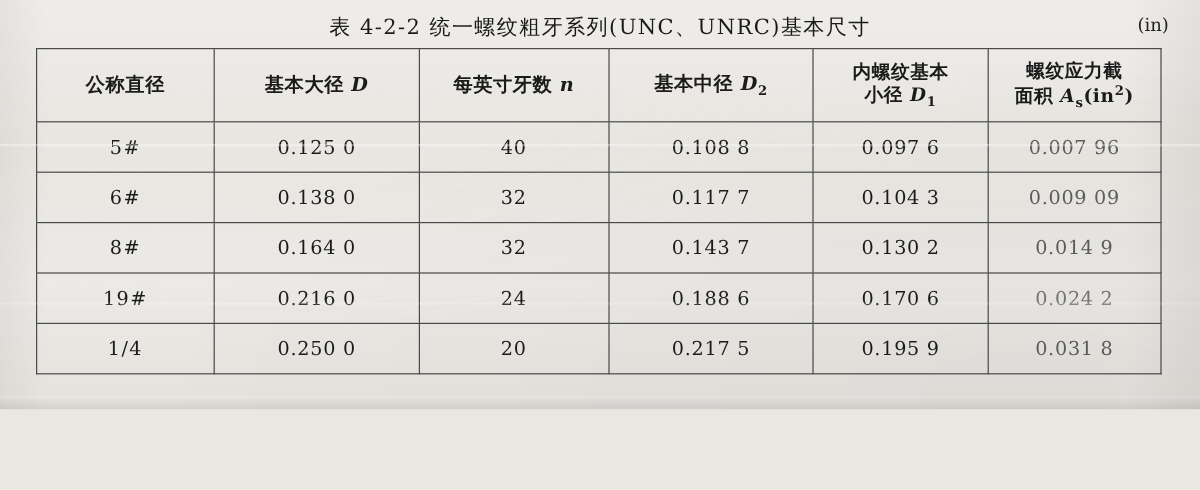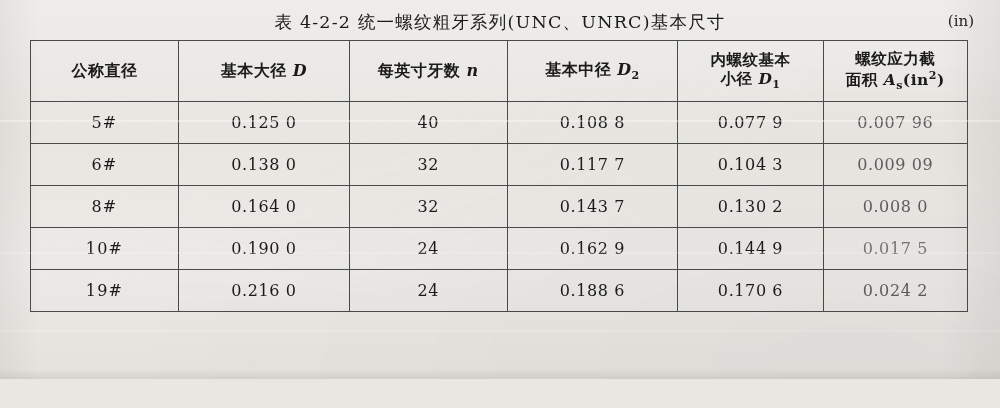--- a/index.html
+++ b/index.html
@@ -11,21 +11,21 @@
     height: 408px;
     overflow: hidden;
     background: #e9e7e2;
     font-family: "DejaVu Sans", "Liberation Sans", sans-serif;
     color: #111;
   }
   
   .page {
     position: relative;
     width: 1000px;
-    height: 379px;
+    height: 341px;
     background:
       linear-gradient(90deg, rgba(0,0,0,0.045) 0px, rgba(0,0,0,0.0) 40px),
       linear-gradient(270deg, rgba(0,0,0,0.05) 0px, rgba(0,0,0,0.0) 60px),
       linear-gradient(180deg, #efedea 0%, #e8e6e1 35%, #eceae6 70%, #e4e2dd 100%);
   }
   .page::after {
     content: "";
     position: absolute;
     inset: 0;
     pointer-events: none;
@@ -156,55 +156,55 @@
         <th style="width:144px" class="two-line">内螺纹基本<br>小径 <span class="ital">D</span><span class="sub">1</span></th>
         <th style="width:142px" class="two-line">螺纹应力截<br>面积 <span class="ital">A</span><span class="sub">s</span>(in<span class="sup">2</span>)</th>
       </tr>
     </thead>
     <tbody>
       <tr>
         <td class="name">5#</td>
         <td>0.125 0</td>
         <td>40</td>
         <td>0.108 8</td>
-        <td>0.077 9</td>
+        <td>0.097 6</td>
         <td class="faded">0.007 96</td>
       </tr>
       <tr>
         <td class="name">6#</td>
         <td>0.138 0</td>
         <td>32</td>
         <td>0.117 7</td>
         <td>0.104 3</td>
         <td class="faded">0.009 09</td>
       </tr>
       <tr>
         <td class="name">8#</td>
         <td>0.164 0</td>
         <td>32</td>
         <td>0.143 7</td>
         <td>0.130 2</td>
-        <td class="faded">0.008 0</td>
-      </tr>
-      <tr>
-        <td class="name">10#</td>
-        <td>0.190 0</td>
-        <td>24</td>
-        <td>0.162 9</td>
-        <td>0.144 9</td>
-        <td class="faded">0.017 5</td>
+        <td class="faded">0.014 9</td>
       </tr>
       <tr>
         <td class="name">19#</td>
         <td>0.216 0</td>
         <td>24</td>
         <td>0.188 6</td>
         <td>0.170 6</td>
         <td class="faded">0.024 2</td>
       </tr>
+      <tr>
+        <td class="name">1/4</td>
+        <td>0.250 0</td>
+        <td>20</td>
+        <td>0.217 5</td>
+        <td>0.195 9</td>
+        <td class="faded">0.031 8</td>
+      </tr>
     </tbody>
   </table>
 
   <div class="streak s1"></div>
   <div class="streak s2"></div>
   <div class="streak s3"></div>
   <div class="bottom-edge"></div>
 </div>
 
 </body></html>

